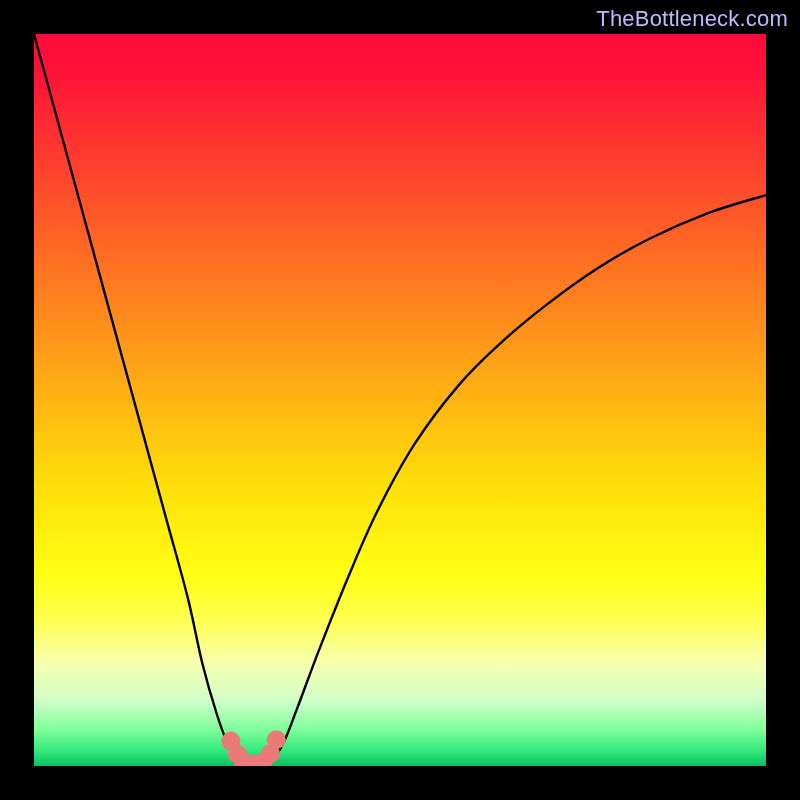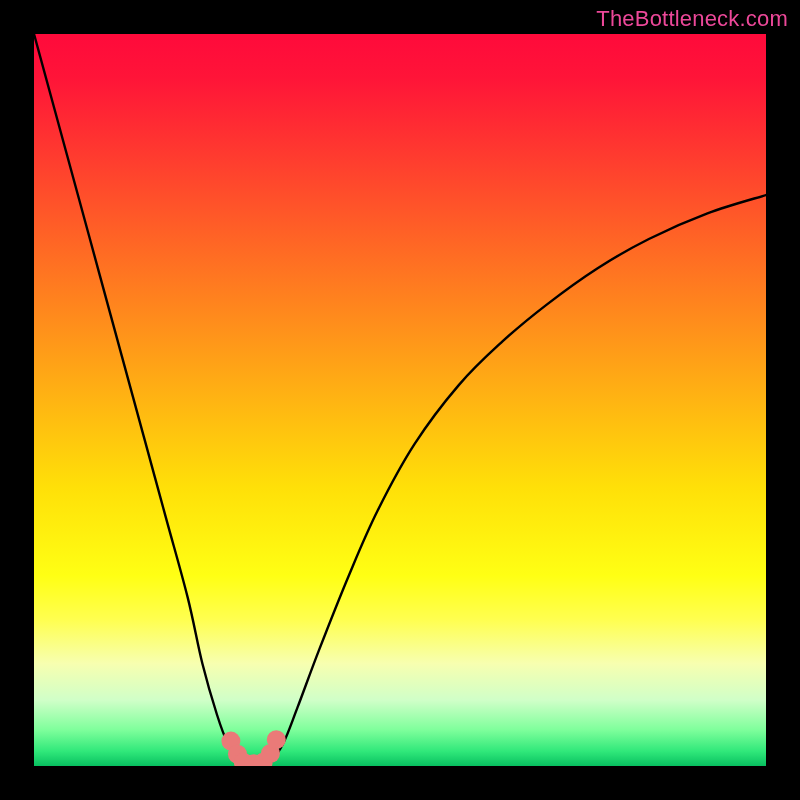--- a/index.html
+++ b/index.html
@@ -41,21 +41,21 @@
       #d0ffc8 91%,
       #80ff9c 95%,
       #30e87a 98%,
       #08c060 100%
     );
   }
   .watermark {
     position: absolute;
     top: 6px;
     right: 12px;
-    color: #ec4899;
+    color: #c4b5fd;
     font-size: 22px;
     font-weight: 500;
     letter-spacing: 0.2px;
   }
 </style>
 </head>
 <body>
 
 <div class="frame">
 

